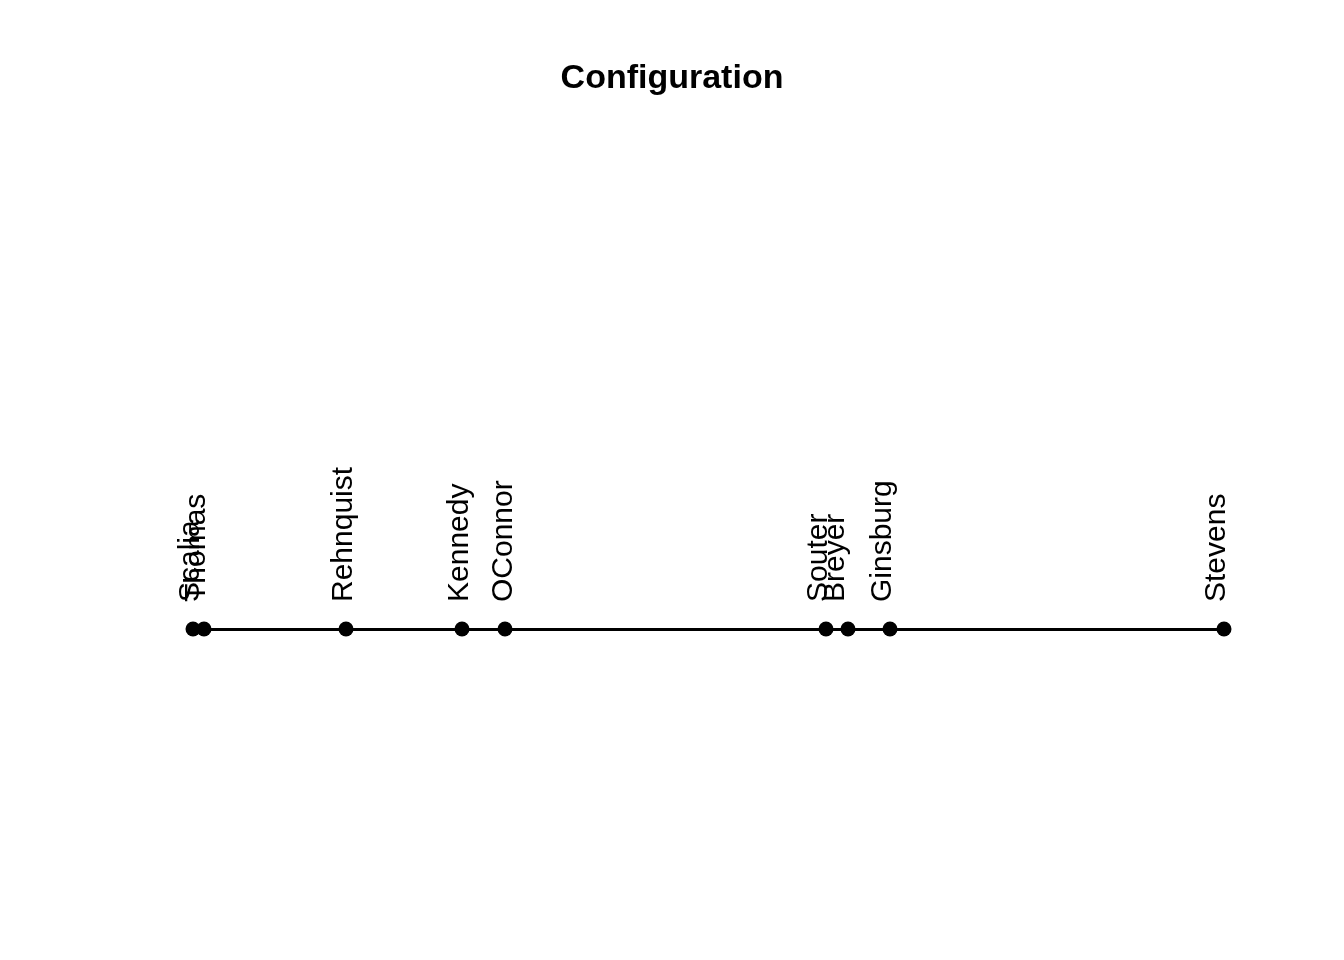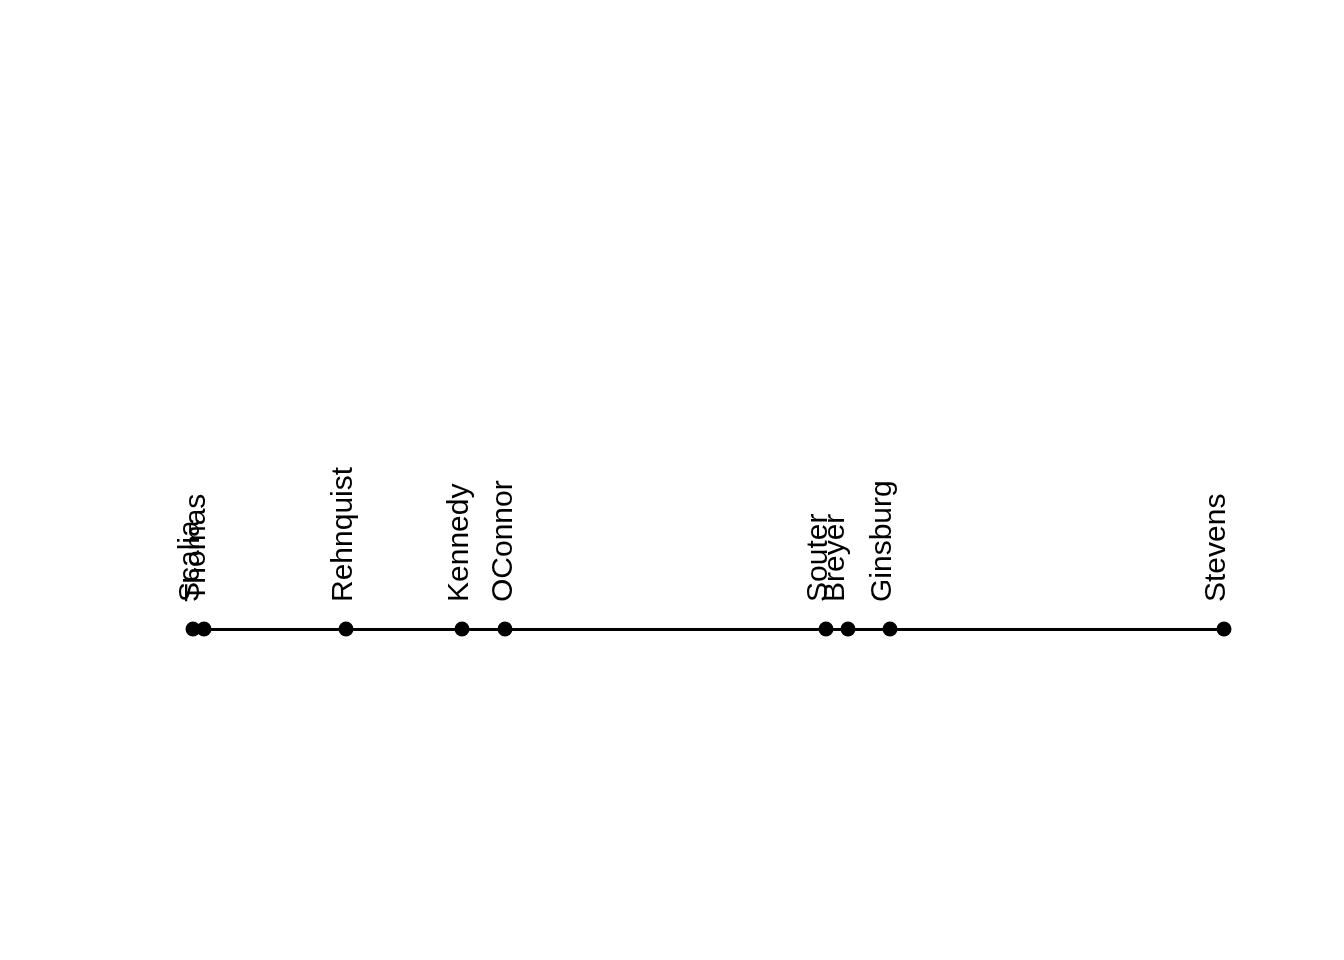--- a/index.html
+++ b/index.html
@@ -52,20 +52,21 @@
     transform-origin: left bottom;
     transform: rotate(-90deg);
     line-height: 1;
   }
 </style>
 </head>
 <body>
 
 <div id="canvas">
 
+  <div id="plot-title">Configuration</div>
 
   <div id="axis-line" style="left: 190px; width: 1040px; top: 628px; height: 3px; background: rgb(0, 0, 0);"></div>
 
   <div id="points-layer">
       <div class="point-dot" style="left: 193px; top: 629px; background: rgb(0, 0, 0);"></div>
       <div class="point-label" style="left: 204px; top: 572px; color: rgb(0, 0, 0);">Scalia</div>
       <div class="point-dot" style="left: 204px; top: 629px; background: rgb(0, 0, 0);"></div>
       <div class="point-label" style="left: 210px; top: 572px; color: rgb(0, 0, 0);">Thomas</div>
       <div class="point-dot" style="left: 346px; top: 629px; background: rgb(0, 0, 0);"></div>
       <div class="point-label" style="left: 357px; top: 572px; color: rgb(0, 0, 0);">Rehnquist</div>

